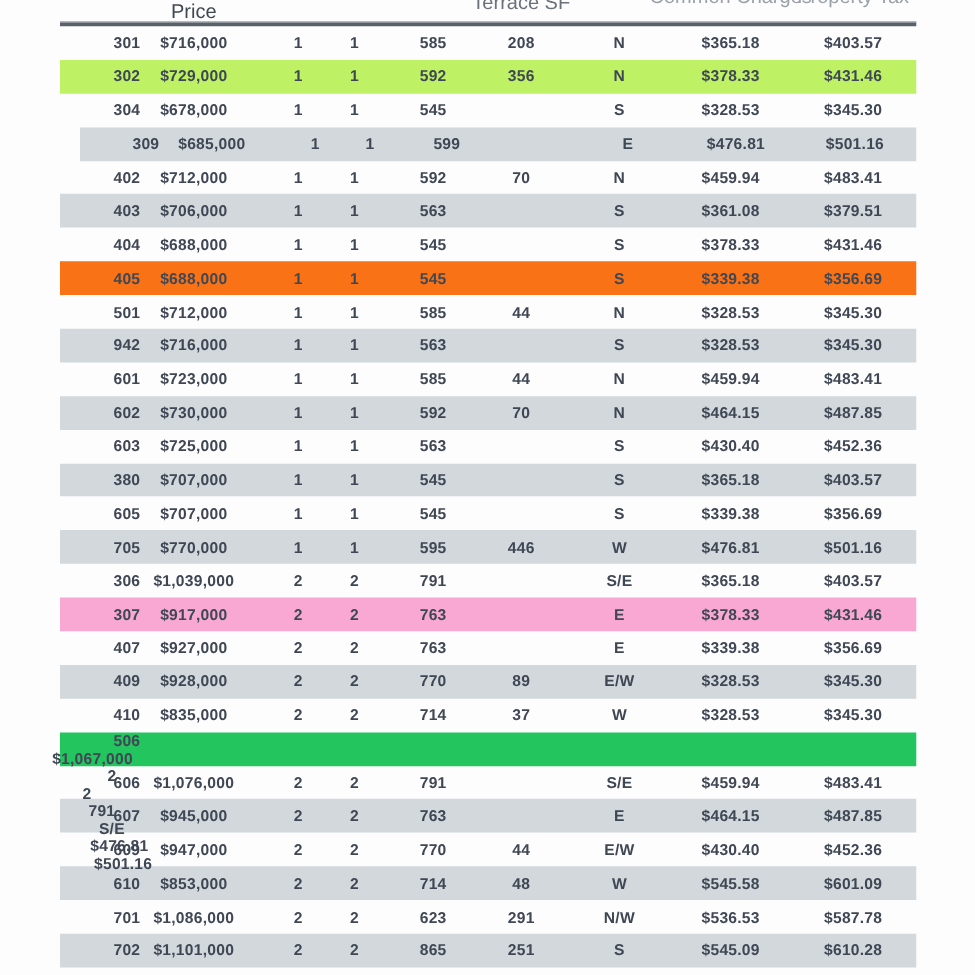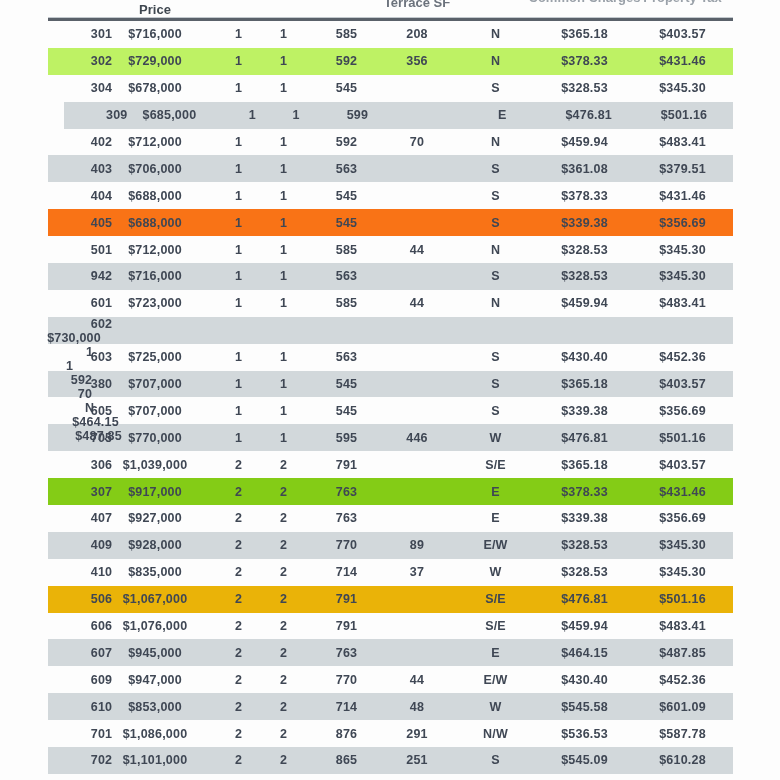--- a/index.html
+++ b/index.html
@@ -31,22 +31,22 @@
   .rule {
     height: 3px;
     border-top: 1px solid #c3c9ce;
     background: #5a616a;
   }
   .hcell {
     display: flex;
     align-items: flex-start;
     justify-content: center;
     box-sizing: border-box;
-    font-size: 13px;
-    font-weight: 700;
+    font-size: 16px;
+    font-weight: 400;
     color: #3f4750;
     white-space: nowrap;
   }
   .hcell span { display: block; line-height: 14px; }
   .hcell.clip-mid span   { margin-top: 3px; }
   .hcell.clip-half span  { margin-top: -4px; color: #6b727c; }
   .hcell.clip-heavy span { margin-top: -9px; color: #9aa1a9; }
   
   .row {
     display: flex;
@@ -225,21 +225,21 @@
           <div class="cell c0">601</div>
           <div class="cell c1">$723,000</div>
           <div class="cell c2">1</div>
           <div class="cell c3">1</div>
           <div class="cell c4">585</div>
           <div class="cell c5">44</div>
           <div class="cell c6">N</div>
           <div class="cell c7">$459.94</div>
           <div class="cell c8">$483.41</div>
         </div>
-        <div class="row striped" style="background: rgb(210, 216, 219); flex-direction: column;">
+        <div class="row striped" style="background: rgb(210, 216, 219);">
           <div class="cell c0">602</div>
           <div class="cell c1">$730,000</div>
           <div class="cell c2">1</div>
           <div class="cell c3">1</div>
           <div class="cell c4">592</div>
           <div class="cell c5">70</div>
           <div class="cell c6">N</div>
           <div class="cell c7">$464.15</div>
           <div class="cell c8">$487.85</div>
         </div>
@@ -291,21 +291,21 @@
           <div class="cell c0">306</div>
           <div class="cell c1">$1,039,000</div>
           <div class="cell c2">2</div>
           <div class="cell c3">2</div>
           <div class="cell c4">791</div>
           <div class="cell c5"></div>
           <div class="cell c6">S/E</div>
           <div class="cell c7">$365.18</div>
           <div class="cell c8">$403.57</div>
         </div>
-        <div class="row striped" style="background: #84cc16;">
+        <div class="row striped" style="background: #f9a8d4;">
           <div class="cell c0">307</div>
           <div class="cell c1">$917,000</div>
           <div class="cell c2">2</div>
           <div class="cell c3">2</div>
           <div class="cell c4">763</div>
           <div class="cell c5"></div>
           <div class="cell c6">E</div>
           <div class="cell c7">$378.33</div>
           <div class="cell c8">$431.46</div>
         </div>
@@ -335,21 +335,21 @@
           <div class="cell c0">410</div>
           <div class="cell c1">$835,000</div>
           <div class="cell c2">2</div>
           <div class="cell c3">2</div>
           <div class="cell c4">714</div>
           <div class="cell c5">37</div>
           <div class="cell c6">W</div>
           <div class="cell c7">$328.53</div>
           <div class="cell c8">$345.30</div>
         </div>
-        <div class="row striped" style="background: #eab308;">
+        <div class="row striped" style="background: #22c55e; flex-direction: column;">
           <div class="cell c0">506</div>
           <div class="cell c1">$1,067,000</div>
           <div class="cell c2">2</div>
           <div class="cell c3">2</div>
           <div class="cell c4">791</div>
           <div class="cell c5"></div>
           <div class="cell c6">S/E</div>
           <div class="cell c7">$476.81</div>
           <div class="cell c8">$501.16</div>
         </div>
@@ -395,21 +395,21 @@
           <div class="cell c5">48</div>
           <div class="cell c6">W</div>
           <div class="cell c7">$545.58</div>
           <div class="cell c8">$601.09</div>
         </div>
         <div class="row">
           <div class="cell c0">701</div>
           <div class="cell c1">$1,086,000</div>
           <div class="cell c2">2</div>
           <div class="cell c3">2</div>
-          <div class="cell c4">876</div>
+          <div class="cell c4">623</div>
           <div class="cell c5">291</div>
           <div class="cell c6">N/W</div>
           <div class="cell c7">$536.53</div>
           <div class="cell c8">$587.78</div>
         </div>
         <div class="row striped" style="background: rgb(210, 216, 219);">
           <div class="cell c0">702</div>
           <div class="cell c1">$1,101,000</div>
           <div class="cell c2">2</div>
           <div class="cell c3">2</div>

